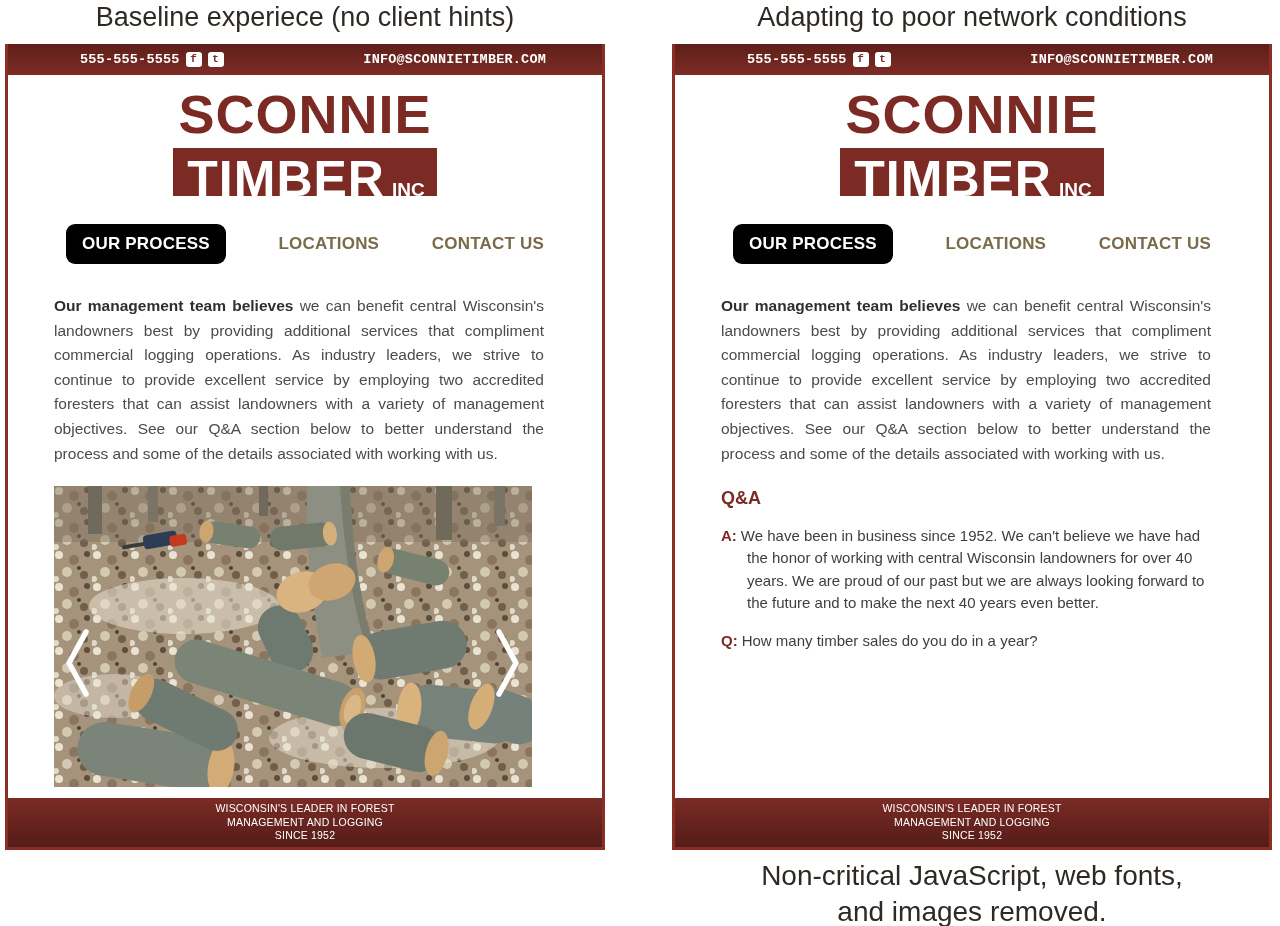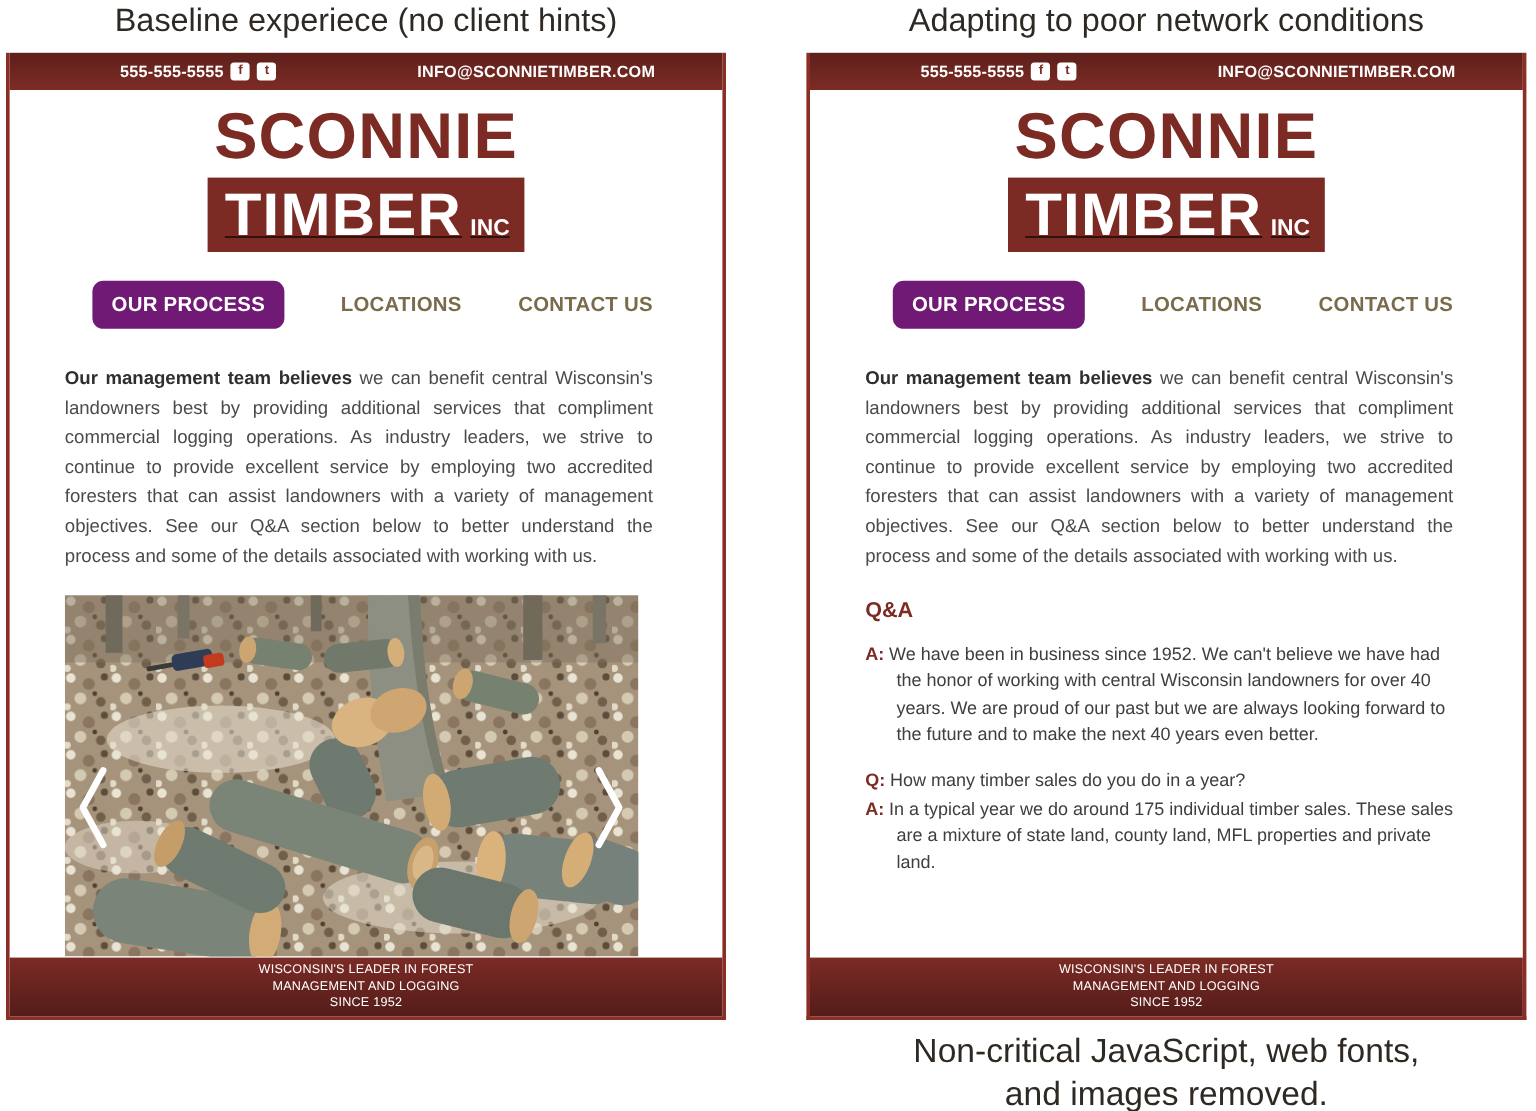--- a/index.html
+++ b/index.html
@@ -20,50 +20,51 @@
     height:806px;box-sizing:border-box;background:#fff;
     border:3px solid #8b2e26;border-top:none;
     display:flex;flex-direction:column;
   }
 
   
   .topbar{
     height:31px;flex:0 0 31px;
     background:linear-gradient(#5e1f1a,#7d2c25);
     display:flex;align-items:center;justify-content:space-between;
-    padding:0 56px 0 92px;
+    padding:0 56px 0 72px;
+    font-family:Liberation Mono, monospace;
   }
   .topbar-left{display:flex;align-items:center;gap:6px;}
   .phone,.email{color:#ffffff;font-weight:700;font-size:13.5px;letter-spacing:.2px;}
   .social{
     width:16px;height:15px;background:#ffffff;border-radius:3px;
     color:#7d2c25;font-weight:800;font-size:11px;line-height:15px;text-align:center;
     cursor:pointer;
   }
 
   
   .logo{text-align:center;padding-top:10px;}
   .logo-top{
     font-size:54px;line-height:58px;font-weight:800;color:#7c2b24;letter-spacing:1px;
   }
   .logo-box{
     display:inline-block;background:#7c2b24;margin-top:5px;
-    height:62px;line-height:62px;padding:0 12px 0 14px;text-decoration:underline;
+    height:48px;line-height:62px;padding:0 12px 0 14px;
   }
   .logo-box .timber{color:#fff;font-size:50px;font-weight:800;letter-spacing:1px;}
   .logo-box .inc{color:#fff;font-size:19px;font-weight:800;margin-left:7px;}
 
   
   .nav{
     display:flex;align-items:center;justify-content:space-between;
     padding:0 58px;margin-top:24px;height:40px;flex:0 0 40px;
   }
   .nav-btn{font-size:17px;font-weight:800;letter-spacing:.2px;cursor:pointer;}
   .nav-btn.active{
-    background:#701a75;color:#ffffff;padding:10px 16px;border-radius:9px;margin-left:11px;
+    background:#000000;color:#ffffff;padding:10px 16px;border-radius:9px;
   }
   .nav-btn.inactive{color:#7a6b4a;}
 
   
   .content{padding:30px 58px 0 46px;flex:1;display:flex;flex-direction:column;}
   .para{
     text-align:justify;font-size:15.5px;line-height:24.6px;color:#4b4b4b;
   }
   .para .lead{color:#2f2f2f;font-weight:800;}
 
@@ -263,21 +264,20 @@
 
     <div class="content">
       <p class="para" style="margin:0;"><span class="lead">Our management team believes</span><span> we can benefit central Wisconsin's landowners best by providing additional services that compliment commercial logging operations. As industry leaders, we strive to continue to provide excellent service by employing two accredited foresters that can assist landowners with a variety of management objectives. See our Q&amp;A section below to better understand the process and some of the details associated with working with us.</span></p>
 
       <div class="qa">
         <div class="qa-heading">Q&amp;A</div>
 
         <div class="qa-line a"><span class="qa-prefix">A:</span><span>We have been in business since 1952. We can't believe we have had the honor of working with central Wisconsin landowners for over 40 years. We are proud of our past but we are always looking forward to the future and to make the next 40 years even better.</span></div>
 
         <div class="qa-line q"><span class="qa-prefix">Q:</span><span>How many timber sales do you do in a year?</span></div>
-        <div class="qa-line a"><span class="qa-prefix">A:</span><span>In a typical year we do around 175 individual timber sales. These sales are a mixture of state land, county land, MFL properties and private land.</span></div>
       </div>
     </div>
 
     <div class="site-footer">
       <div>WISCONSIN'S LEADER IN FOREST</div>
       <div>MANAGEMENT AND LOGGING</div>
       <div>SINCE 1952</div>
     </div>
   </div>
 

